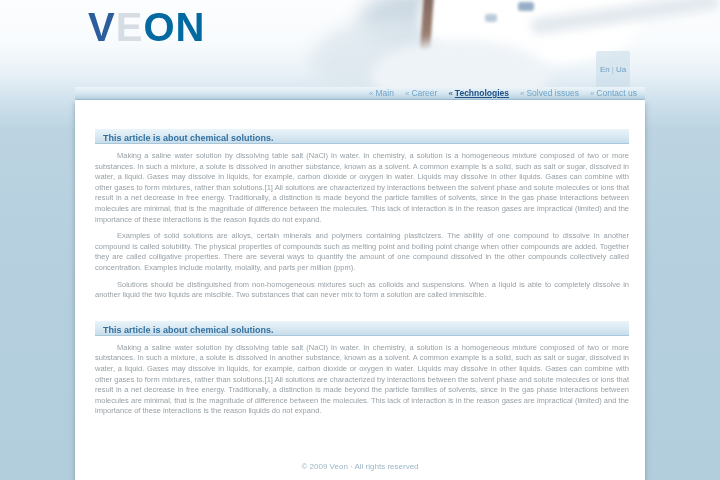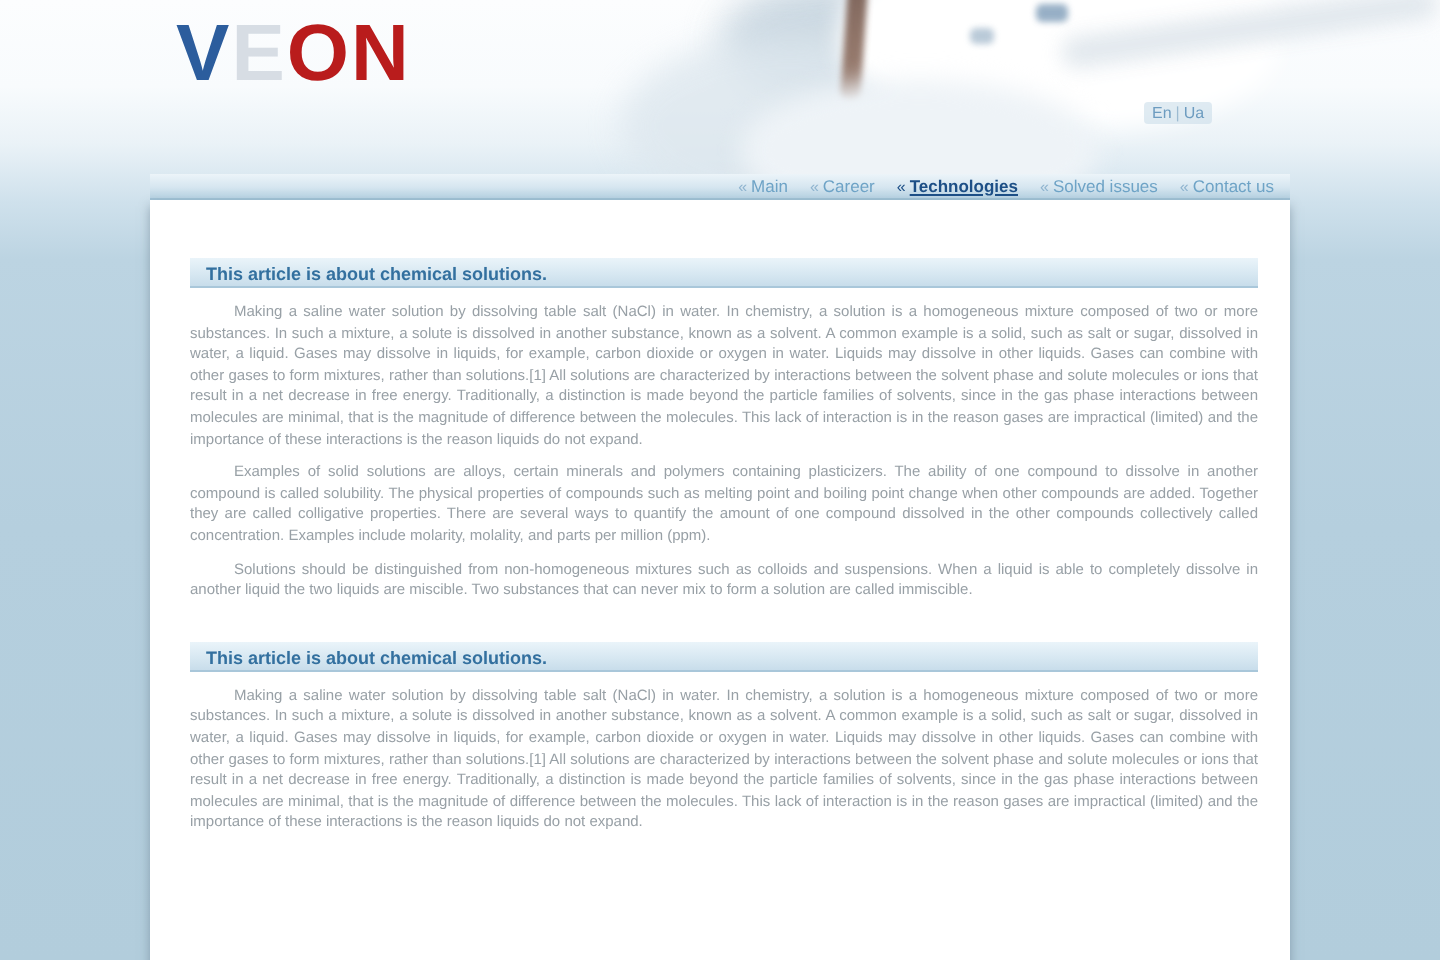--- a/index.html
+++ b/index.html
@@ -20,25 +20,25 @@
   .art-stylus { position:absolute; left:122px; top:-6px; width:10px; height:56px; background:linear-gradient(180deg,#6d4f43,#93705f); border-radius:4px; transform:rotate(4deg); filter:blur(1.5px); opacity:.85; }
   .art-dot { position:absolute; left:218px; top:2px; width:16px; height:9px; background:#7e9cb8; border-radius:3px; filter:blur(1.5px); opacity:.8; }
   .art-dot2 { position:absolute; left:185px; top:14px; width:12px; height:8px; background:#9db4c8; border-radius:3px; filter:blur(1.5px); opacity:.7; }
   .art-streak { position:absolute; left:230px; top:6px; width:190px; height:16px; background:#dfe6ec; border-radius:8px; transform:rotate(-8deg); filter:blur(5px); opacity:.9; }
   .art-hand { position:absolute; left:70px; top:40px; width:180px; height:70px; background:#eef3f7; border-radius:50%; filter:blur(6px); }
 
   .logo { position:absolute; left:88px; top:6px; cursor:pointer; }
   .logo-row { font-weight:bold; font-size:40px; letter-spacing:1px; line-height:42px; font-family:"Liberation Sans", sans-serif; }
   .logo-v  { color:#2c5d9d; }
   .logo-e  { color:#d7dde4; }
-  .logo-on { color:#b91c1c; }
+  .logo-on { color:#0369a1; }
   .tagline { font-family:"Liberation Serif", serif; font-size:12.5px; color:#a3bed4; letter-spacing:.5px; margin-top:2px; }
 
-  .lang-switch { position:absolute; left:572px; top:51px; font-size:8px; color:#7fa8c6;
-    background:rgba(198,219,232,.55); border-radius:2px; padding:1px 4px; }
+  .lang-switch { position:absolute; left:596px; top:51px; font-size:8px; color:#7fa8c6;
+    background:rgba(198,219,232,.55); border-radius:2px; padding:14px 4px; }
   .lang-switch a { color:#6d9cc0; text-decoration:none; cursor:pointer; }
   .lang-sep { color:#9dbbd2; margin:0 2px; }
 
   
   .container { position:absolute; left:75px; top:87px; width:570px; }
 
   .navbar { height:13px; background:linear-gradient(180deg,#ecf4f9 0%,#d6e6f0 55%,#b7d2e2 100%);
     border-bottom:1px solid #9fc0d4; display:flex; justify-content:flex-end; align-items:center;
     gap:11px; padding-right:8px; font-size:8.5px; line-height:13px; }
   .nav-item { display:flex; align-items:center; gap:2px; cursor:pointer; white-space:nowrap; }
@@ -144,14 +144,15 @@
           <a>Career</a>
           <a>Technologies</a>
           <a>Solved issues</a>
           <a>Contact us</a>
         </div>
       </div>
 
     </div>
   </div>
 
+  <div class="copyright">© 2009 Veon · All rights reserved</div>
 
 </div>
 
 </body></html>

